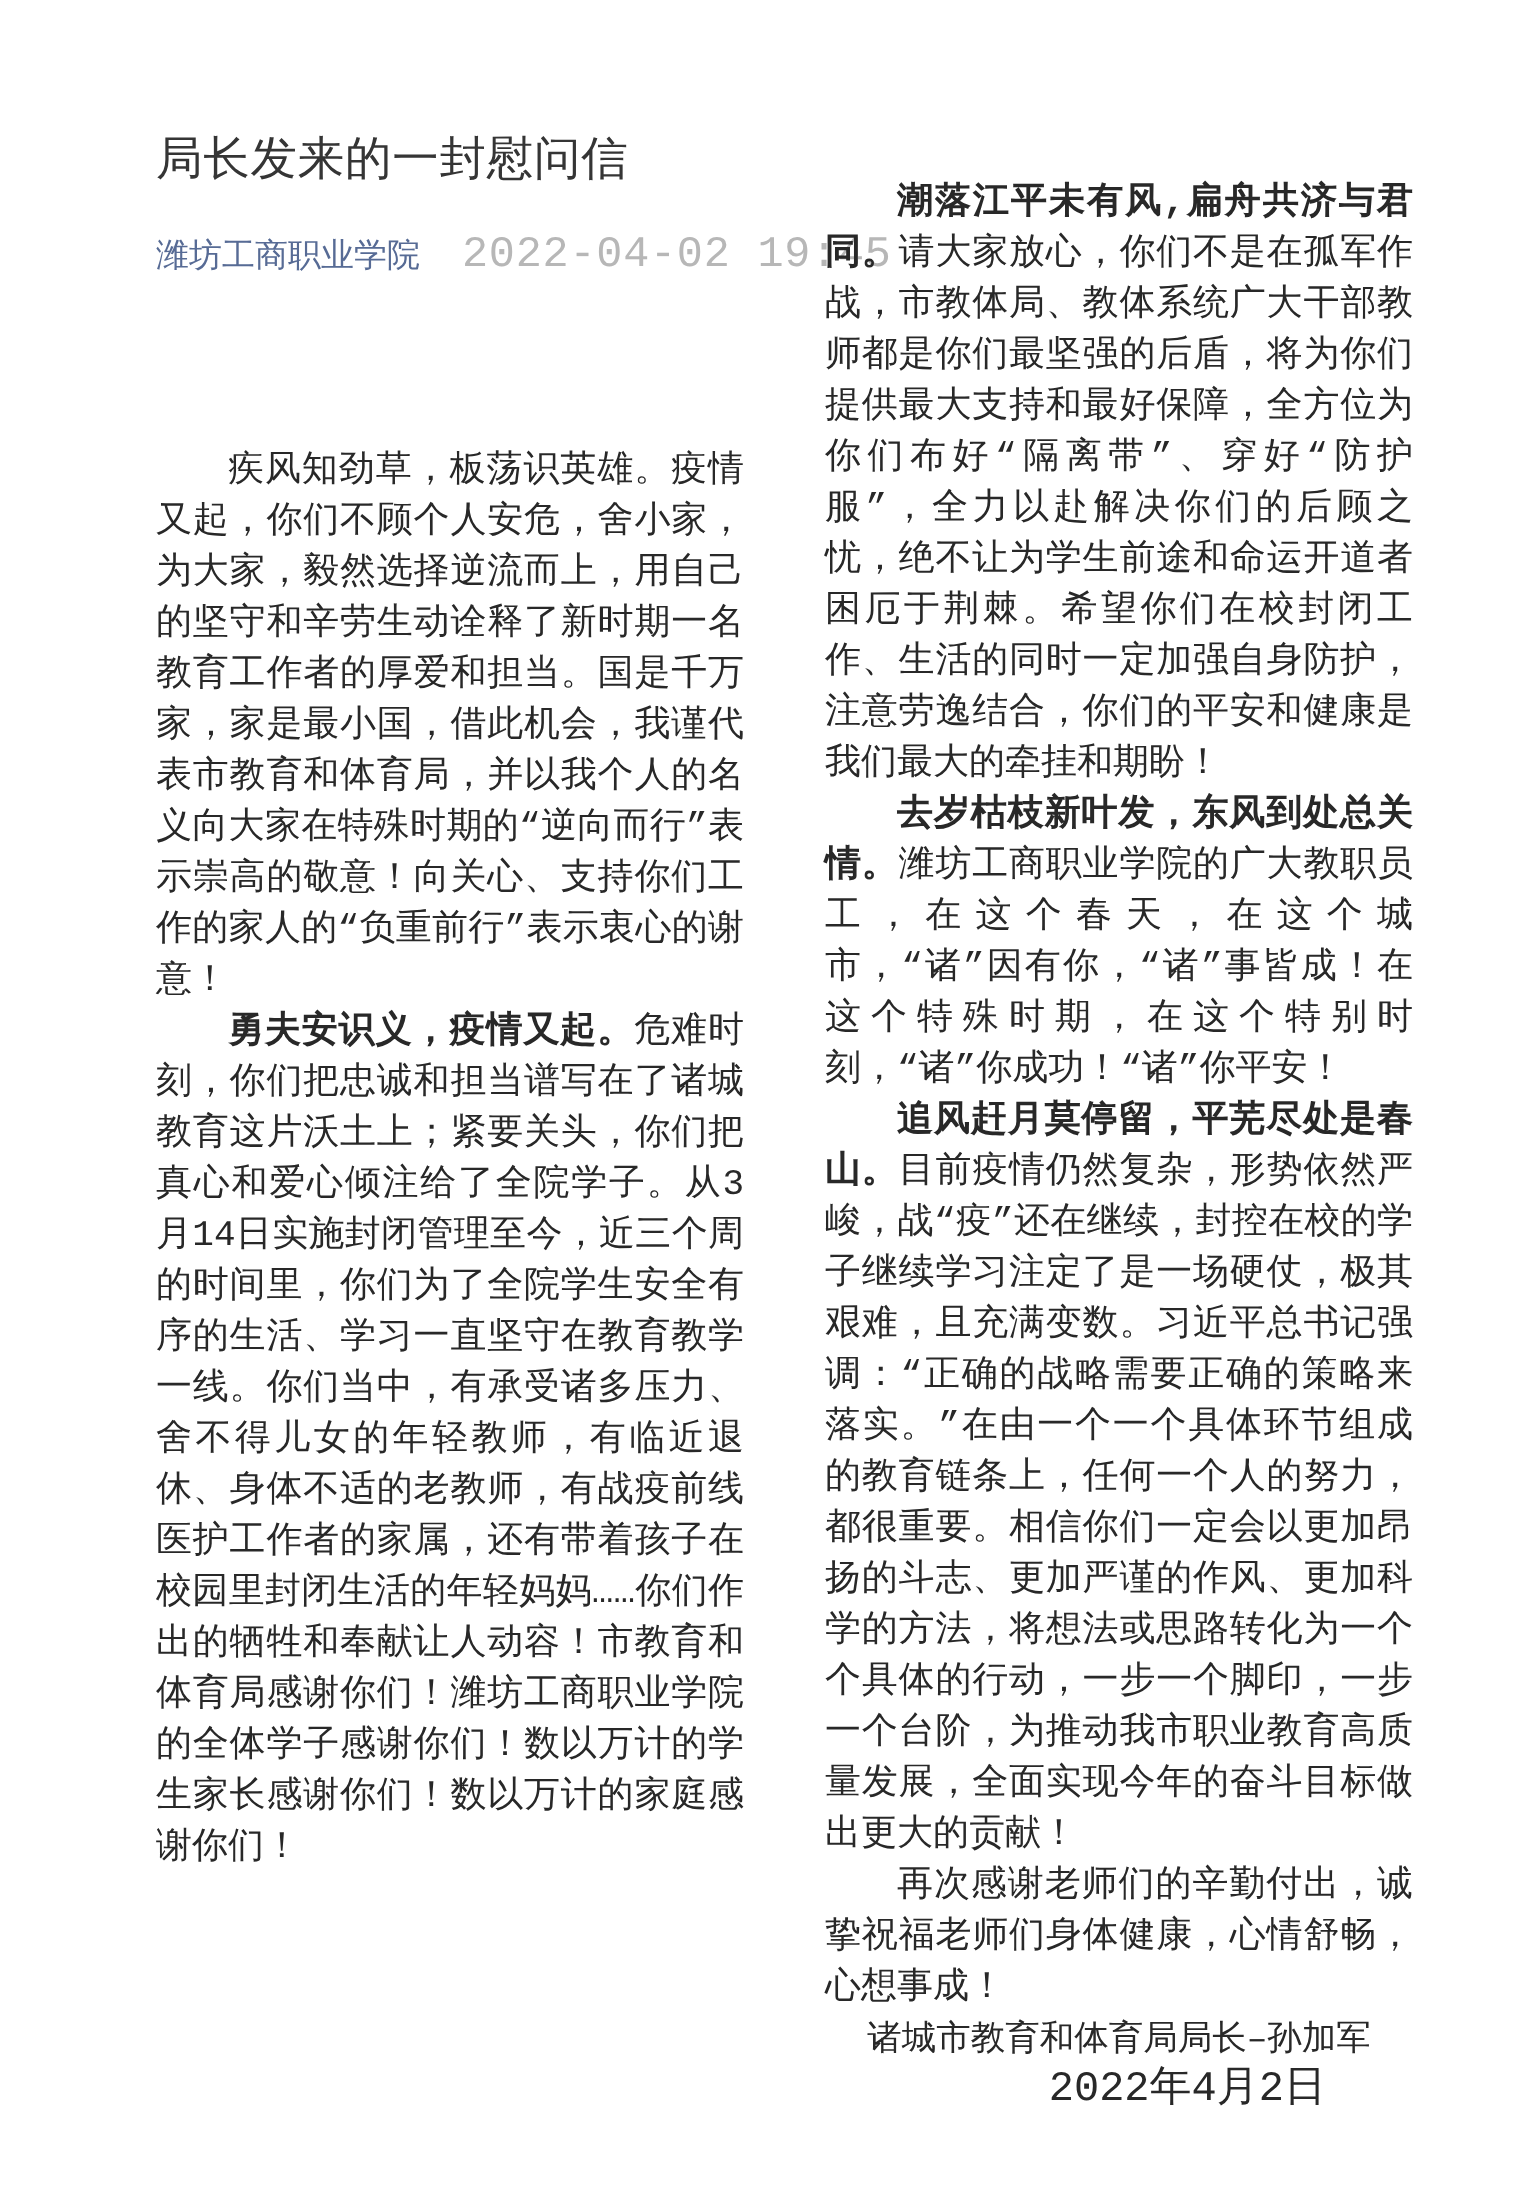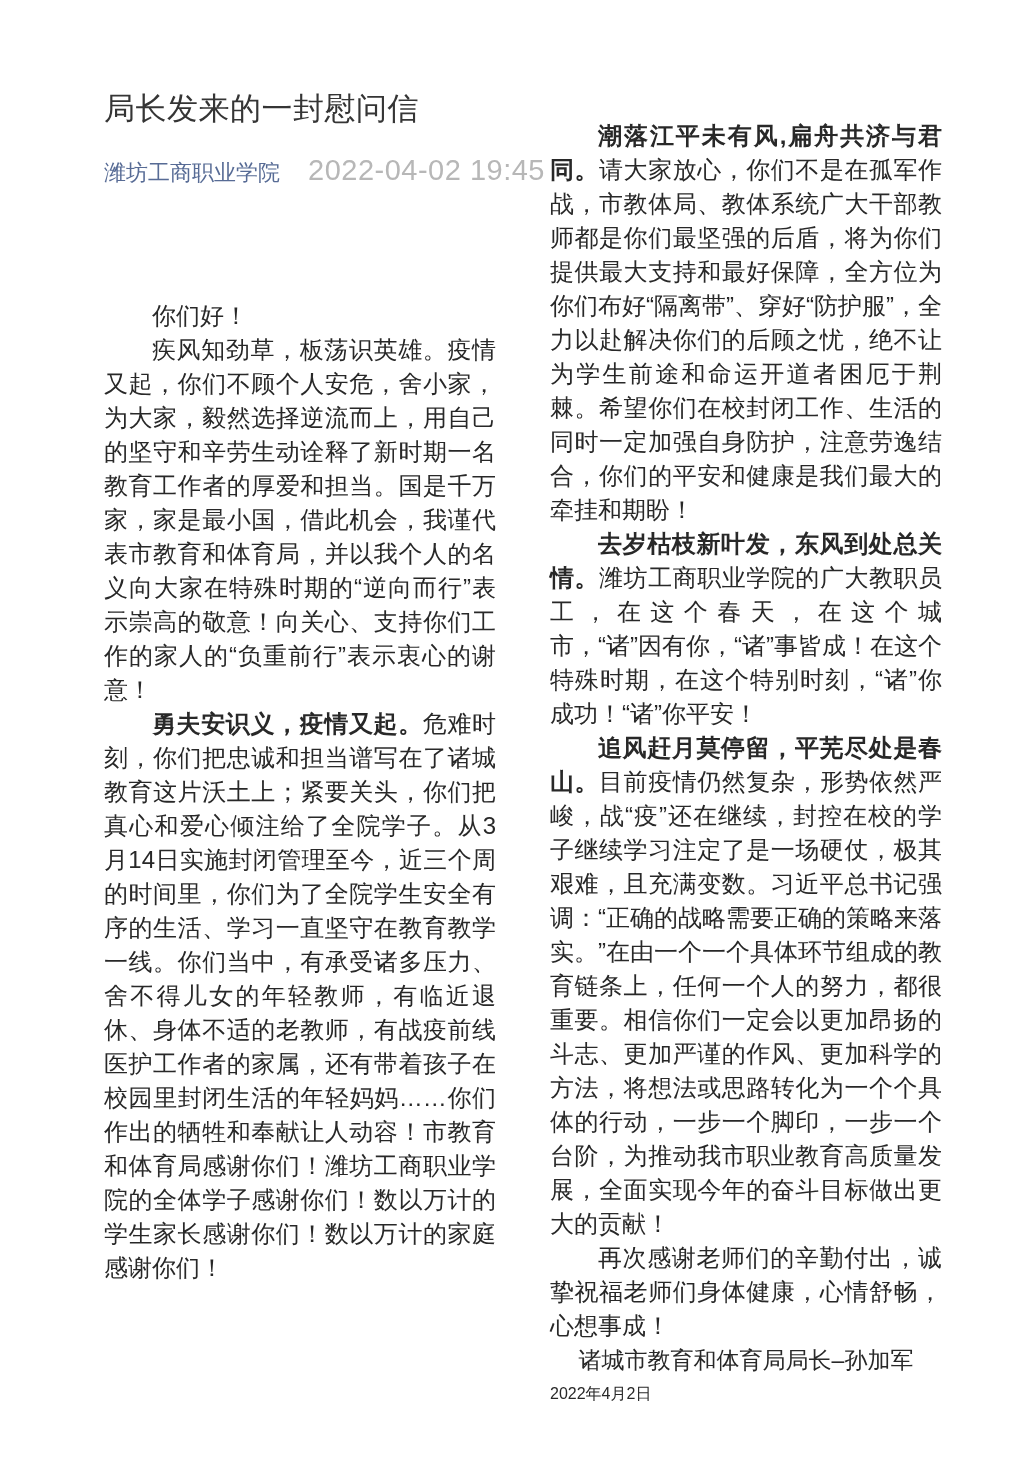--- a/index.html
+++ b/index.html
@@ -9,21 +9,21 @@
     --body:#282828;
     --bg:#ffffff;
   }
   html,body{margin:0;padding:0;}
   body{
     width:1024px;height:1465px;
     background:var(--bg);
     font-family:"Liberation Sans","DejaVu Sans",sans-serif;
     overflow:hidden;
   }
-  .page{box-sizing:border-box;width:1024px;height:1465px;padding:88px 0 0 104px;}
+  .page{box-sizing:border-box;width:1024px;height:1465px;padding:88px 0 0 104px;font-family:Liberation Mono, monospace;}
   .columns{display:flex;gap:54px;align-items:flex-start;}
   .col{width:392px;flex:0 0 392px;}
   .col-right{padding-top:14px;}
   .title{
     margin:0;font-size:31px;line-height:42px;font-weight:400;
     color:var(--title);letter-spacing:0.5px;
   }
   .meta{margin-top:26px;font-size:22px;line-height:28px;white-space:nowrap;}
   .source{color:var(--link);margin-right:28px;cursor:pointer;}
   .timestamp{color:var(--ts);font-size:29px;letter-spacing:0.5px;}
@@ -31,38 +31,37 @@
   .col-right .body-text{margin-top:17px;}
   p.para{
     margin:0;font-size:24px;line-height:34px;color:var(--body);
     text-align:justify;text-justify:inter-character;
   }
   p.para.indent{text-indent:2em;}
   p.blank{margin:0;height:34px;}
   .b{font-weight:700;}
   .signature{margin:0;font-size:23px;line-height:34px;color:var(--body);text-align:center;}
   .date-line{
-    margin:0;font-size:16px;line-height:34px;color:var(--body);
-    text-align:left;padding-right:58px;
+    margin:0;font-size:28px;line-height:34px;color:var(--body);
+    text-align:right;padding-right:58px;
   }
 </style>
 </head>
 <body>
 
 <div class="page">
   <div class="columns">
 
     <div class="col col-left">
       <h1 class="title">局长发来的一封慰问信</h1>
       <div class="meta">
         <span class="source">潍坊工商职业学院</span><span class="timestamp">2022-04-02 19:45</span>
       </div>
       <div class="body-text" id="col-left">
           <p class="blank"></p>
-          <p class="para indent"><span>你们好！</span></p>
           <p class="para indent"><span>疾风知劲草，板荡识英雄。疫情又起，你们不顾个人安危，舍小家，为大家，毅然选择逆流而上，用自己的坚守和辛劳生动诠释了新时期一名教育工作者的厚爱和担当。国是千万家，家是最小国，借此机会，我谨代表市教育和体育局，并以我个人的名义向大家在特殊时期的“逆向而行”表示崇高的敬意！向关心、支持你们工作的家人的“负重前行”表示衷心的谢意！</span></p>
           <p class="para indent"><span class="b">勇夫安识义，疫情又起。</span><span>危难时刻，你们把忠诚和担当谱写在了诸城教育这片沃土上；紧要关头，你们把真心和爱心倾注给了全院学子。从3月14日实施封闭管理至今，近三个周的时间里，你们为了全院学生安全有序的生活、学习一直坚守在教育教学一线。你们当中，有承受诸多压力、舍不得儿女的年轻教师，有临近退休、身体不适的老教师，有战疫前线医护工作者的家属，还有带着孩子在校园里封闭生活的年轻妈妈……你们作出的牺牲和奉献让人动容！市教育和体育局感谢你们！潍坊工商职业学院的全体学子感谢你们！数以万计的学生家长感谢你们！数以万计的家庭感谢你们！</span></p>
         </div>
     </div>
 
     <div class="col col-right">
       <div class="body-text" id="col-right">
           <p class="para indent"><span class="b">潮落江平未有风,扁舟共济与君同。</span><span>请大家放心，你们不是在孤军作战，市教体局、教体系统广大干部教师都是你们最坚强的后盾，将为你们提供最大支持和最好保障，全方位为你们布好“隔离带”、穿好“防护服”，全力以赴解决你们的后顾之忧，绝不让为学生前途和命运开道者困厄于荆棘。希望你们在校封闭工作、生活的同时一定加强自身防护，注意劳逸结合，你们的平安和健康是我们最大的牵挂和期盼！</span></p>
           <p class="para indent"><span class="b">去岁枯枝新叶发，东风到处总关情。</span><span>潍坊工商职业学院的广大教职员工，在这个春天，在这个城市，“诸”因有你，“诸”事皆成！在这个特殊时期，在这个特别时刻，“诸”你成功！“诸”你平安！</span></p>
           <p class="para indent"><span class="b">追风赶月莫停留，平芜尽处是春山。</span><span>目前疫情仍然复杂，形势依然严峻，战“疫”还在继续，封控在校的学子继续学习注定了是一场硬仗，极其艰难，且充满变数。习近平总书记强调：“正确的战略需要正确的策略来落实。”在由一个一个具体环节组成的教育链条上，任何一个人的努力，都很重要。相信你们一定会以更加昂扬的斗志、更加严谨的作风、更加科学的方法，将想法或思路转化为一个个具体的行动，一步一个脚印，一步一个台阶，为推动我市职业教育高质量发展，全面实现今年的奋斗目标做出更大的贡献！</span></p>

